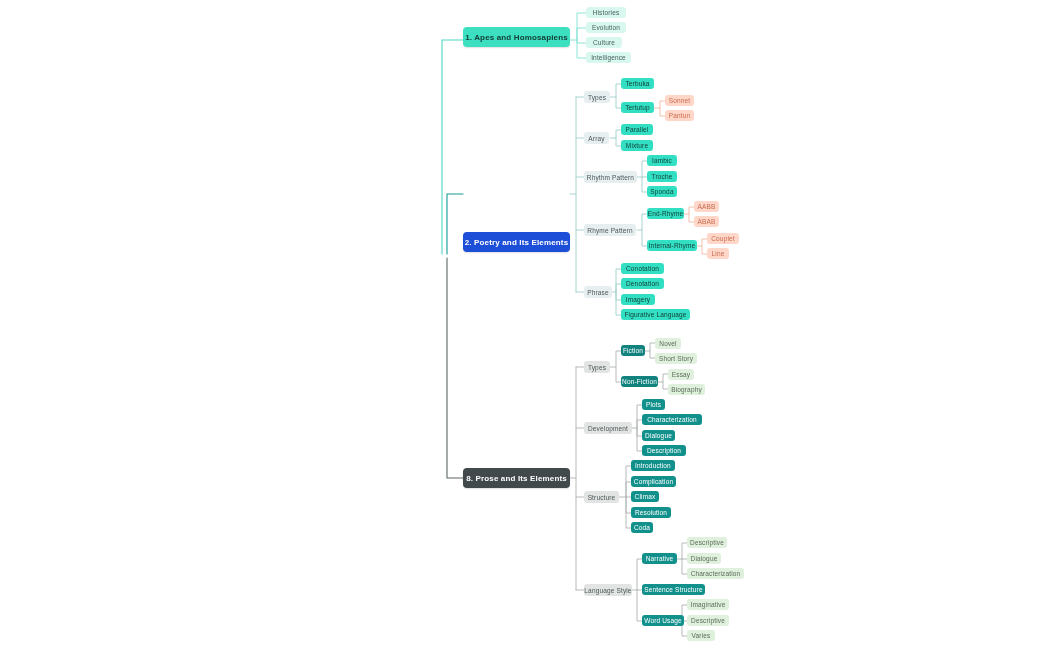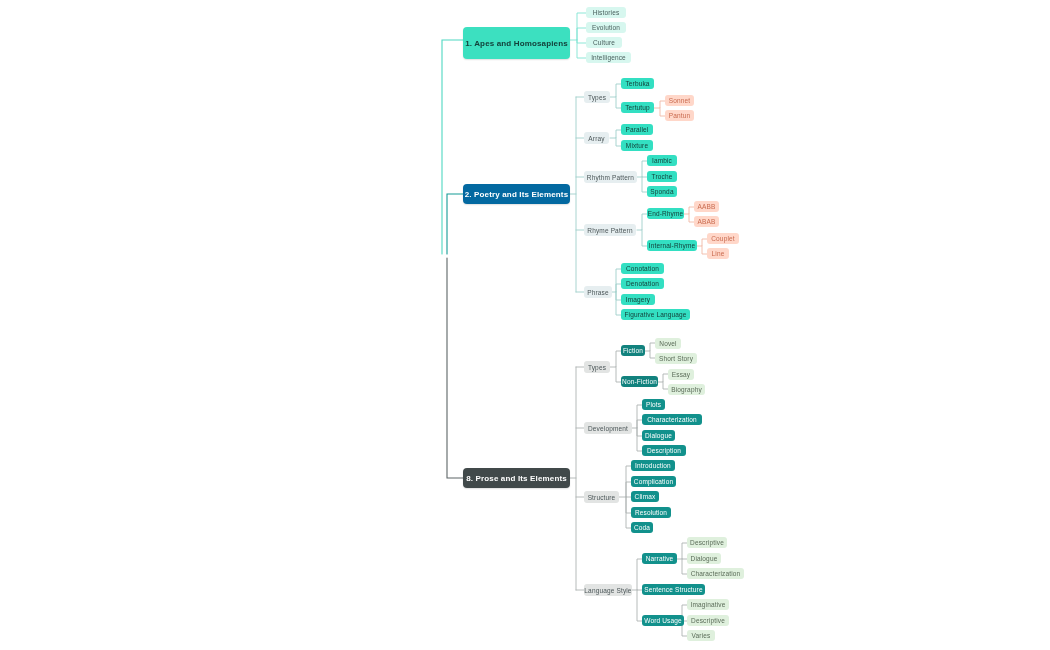--- a/index.html
+++ b/index.html
@@ -29,21 +29,21 @@
   .root .fold2{
     position:absolute;top:0;right:0;width:12px;height:12px;
     border-left:12px solid transparent;border-bottom:12px solid #0c2e2e;
     box-sizing:border-box;
   }
 
   
   .b1{color:#ffffff;font-size:8px;font-weight:bold;border-radius:4px;
       box-shadow:0 1px 1.5px rgba(0,0,0,.12);}
   .b1.turq{background:#3ce0c0;color:#13403a;}
-  .b1.teal{background:#0369a1;}
+  .b1.teal{background:#1d4ed8;margin-top:48px;}
   .b1.slate{background:#41494a;}
 
   
   .lbl{font-size:6.5px;color:#4a5557;border-radius:3px;}
   .lbl.blue{background:#e6eef0;}
   .lbl.gray{background:#e2e4e3;}
 
   
   .chip{font-size:6.5px;border-radius:3px;}
   .mint{background:#d7f7ef;color:#49605d;}
@@ -142,21 +142,21 @@
       <path d="M682,559 L682,559 L687,559" stroke="#aeb3b2" stroke-width=".9"></path>
       <path d="M682,559 L682,574 L687,574" stroke="#aeb3b2" stroke-width=".9"></path>
 
       <path d="M677,621 L682,621 L682,605 L687,605" stroke="#aeb3b2" stroke-width=".9"></path>
       <path d="M682,621 L682,621 L687,621" stroke="#aeb3b2" stroke-width=".9"></path>
       <path d="M682,621 L682,636 L687,636" stroke="#aeb3b2" stroke-width=".9"></path>
     </g>
   </svg>
 
 
-  <div class="node b1 turq" style="left:463px;top:27px;width:107px;height:32px;">
+  <div class="node b1 turq" style="left:463px;top:27px;width:107px;height:20px;">
     <span>1. Apes and Homosapiens</span>
   </div>
 
   <div class="node chip mint" style="left:586px;top:7px;width:40px;height:11px;">
     <span>Histories</span>
     </div>
   <div class="node chip mint" style="left:586px;top:22px;width:40px;height:11px;">
     <span>Evolution</span>
     </div>
   <div class="node chip mint" style="left:586px;top:37px;width:36px;height:11px;">

